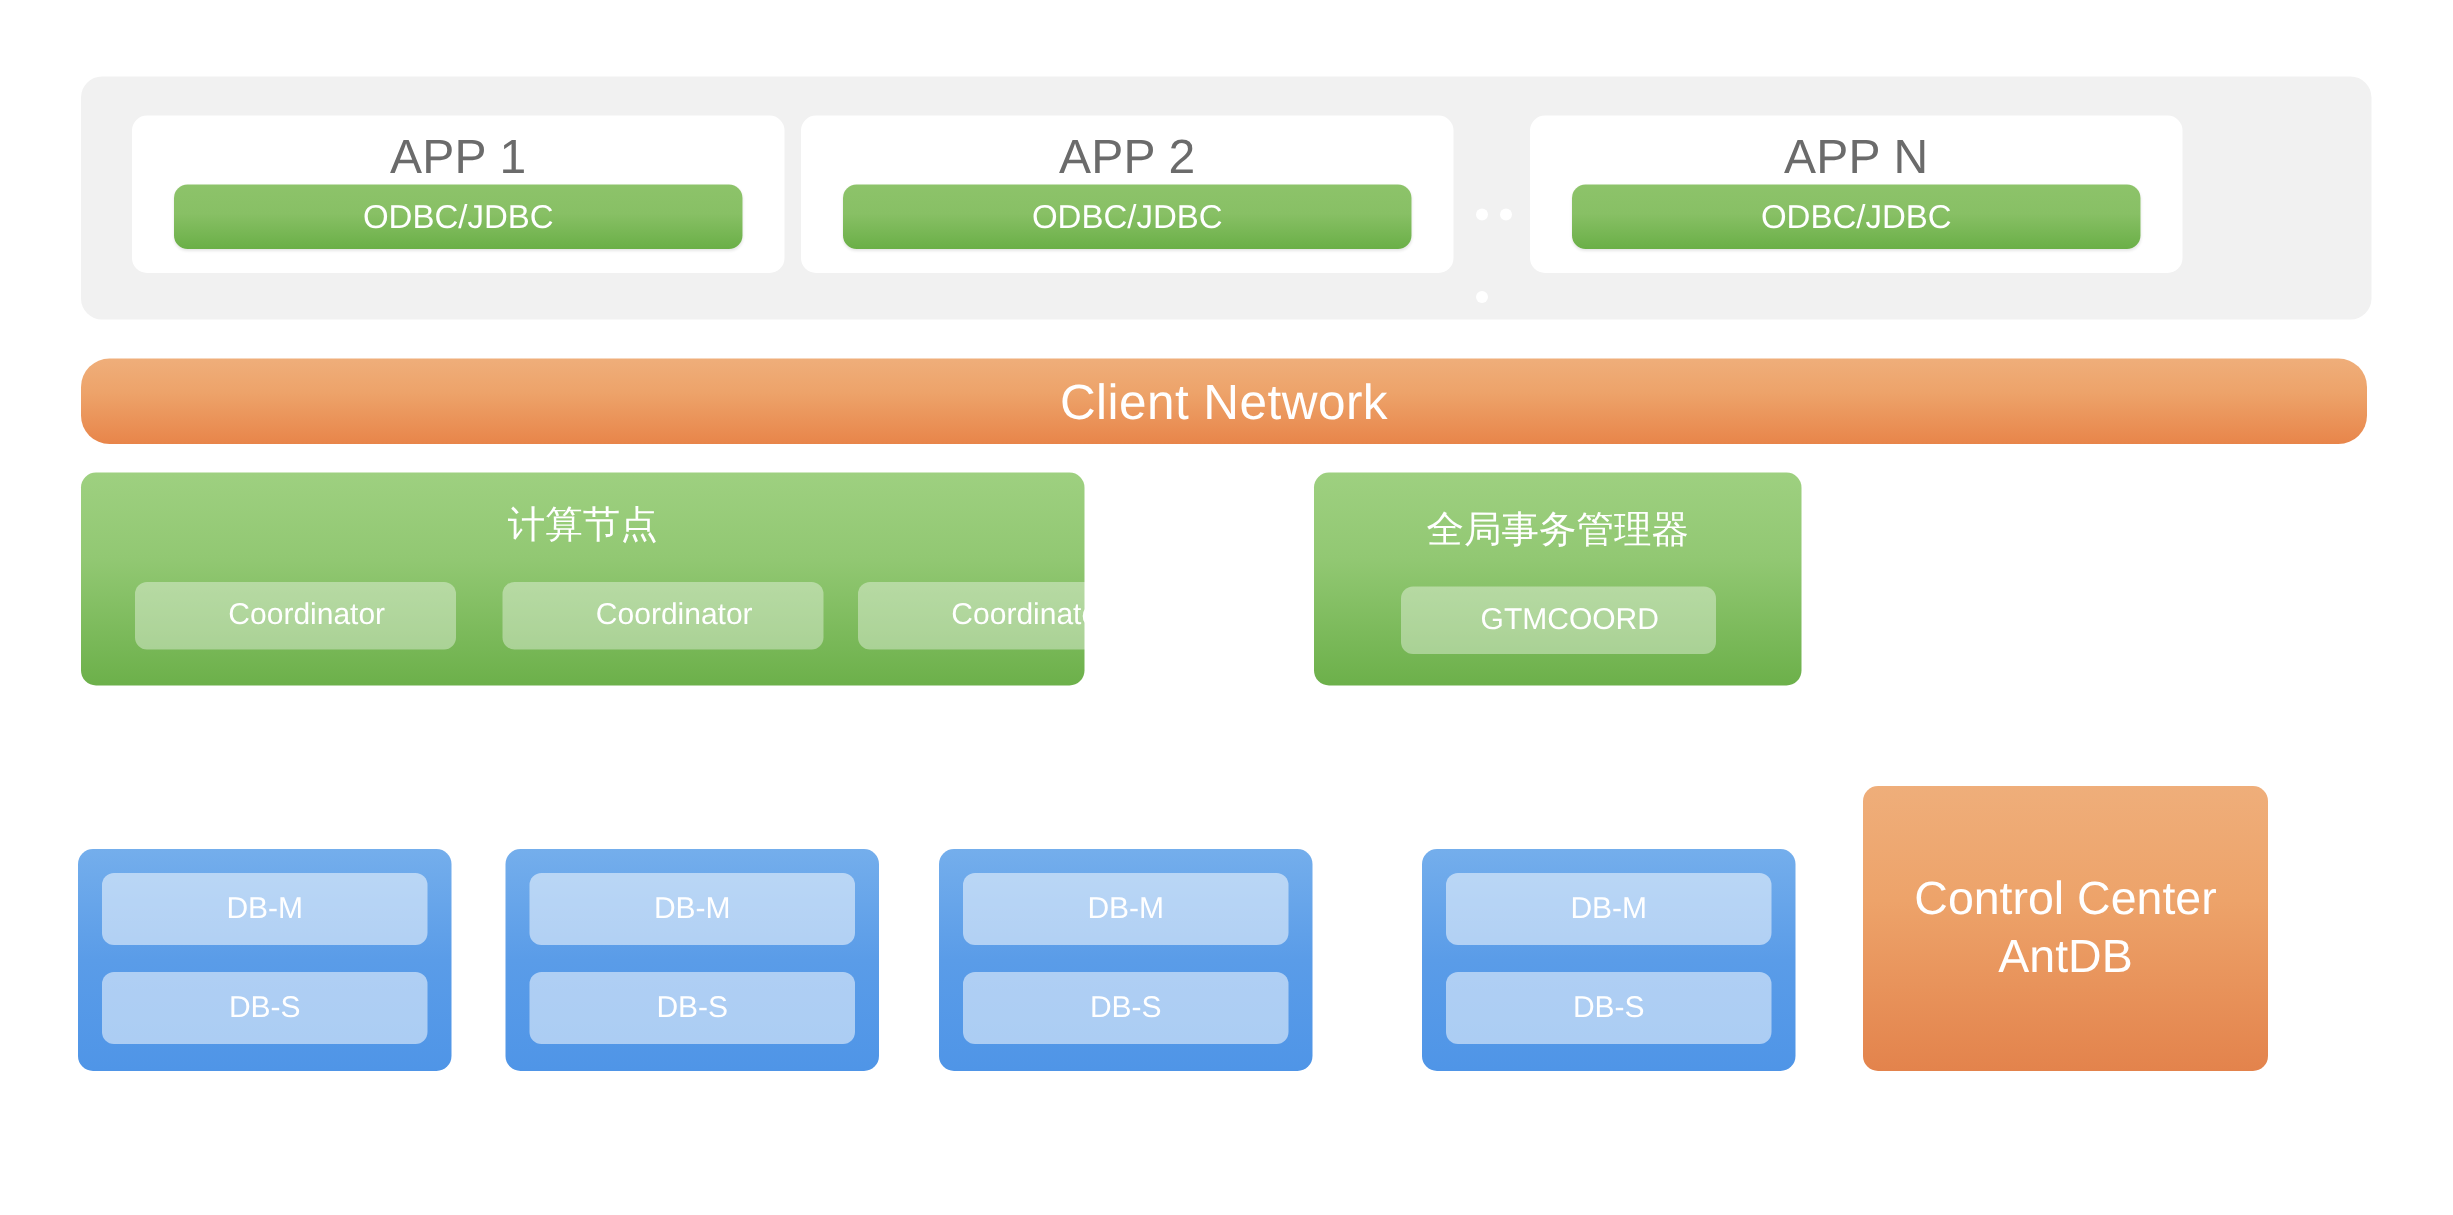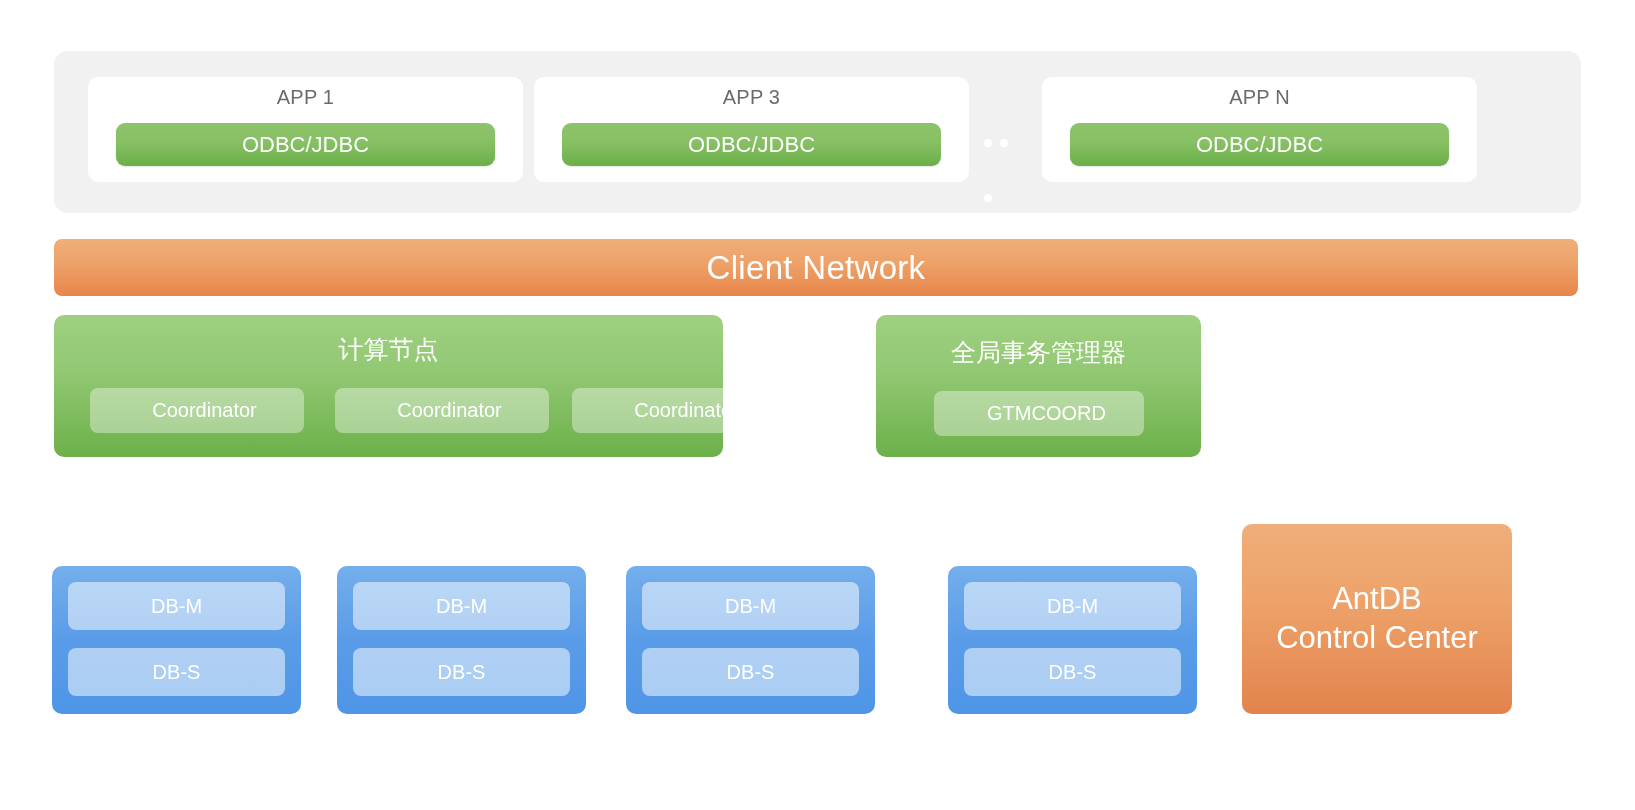--- a/index.html
+++ b/index.html
@@ -27,27 +27,27 @@
   }
   .app-card {
     position: absolute;
     top: 26px;
     height: 105px;
     background: #ffffff;
     border-radius: 10px;
   }
   .app-card.c1 { left: 34px;  width: 435px; }
   .app-card.c2 { left: 480px; width: 435px; }
-  .app-card.c3 { left: 988px; width: 435px; }
+  .app-card.c3 { left: 966px; width: 435px; }
 
   .app-title {
     position: absolute;
     top: 9px; left: 0; right: 0;
     text-align: center;
-    font-size: 20px;
+    font-size: 32px;
     color: #6b6b6b;
     letter-spacing: 0.2px;
   }
   .pill {
     position: absolute;
     left: 28px; right: 28px;
     top: 46px;
     height: 43px;
     border-radius: 9px;
     background: linear-gradient(to bottom, #8dc36a 0%, #88c065 45%, #6aaf47 100%);
@@ -76,20 +76,21 @@
     color: #ffffff;
     display: flex;
     align-items: center;
     justify-content: center;
     letter-spacing: 0.3px;
   }
   .net-bar.client {
     left: 54px; top: 239px;
     width: 1524px; height: 57px;
     font-size: 33px;
+    border-radius: 19px;
   }
   .net-bar.private {
     left: 54px; top: 481px;
     width: 1201px; height: 55px;
     font-size: 28px;
   }
 
   
   .green-block {
     position: absolute;
@@ -181,21 +182,21 @@
 <div id="stage">
 
   <div class="app-panel">
 
     <div class="app-card c1">
       <div class="app-title">APP 1</div>
       <div class="pill">ODBC/JDBC</div>
     </div>
 
     <div class="app-card c2">
-      <div class="app-title">APP 3</div>
+      <div class="app-title">APP 2</div>
       <div class="pill">ODBC/JDBC</div>
     </div>
 
     <div class="ell-dot d1"></div>
     <div class="ell-dot d2"></div>
     <div class="ell-dot d3"></div>
 
     <div class="app-card c3">
       <div class="app-title">APP N</div>
       <div class="pill">ODBC/JDBC</div>
@@ -213,22 +214,22 @@
 
   <div class="green-block gtm">
     <div class="block-title">全局事务管理器</div>
     <div class="sub-chip">GTMCOORD</div>
   </div>
 
 
 
   <div class="side-card acc">
     <div>
+      <div>Control Center</div>
       <div>AntDB</div>
-      <div>Control Center</div>
     </div>
   </div>
 
   <div class="db-group g1">
     <div class="db-chip m">DB-M</div>
     <div class="db-chip s">DB-S</div>
   </div>
 
   <div class="db-group g2">
     <div class="db-chip m">DB-M</div>

